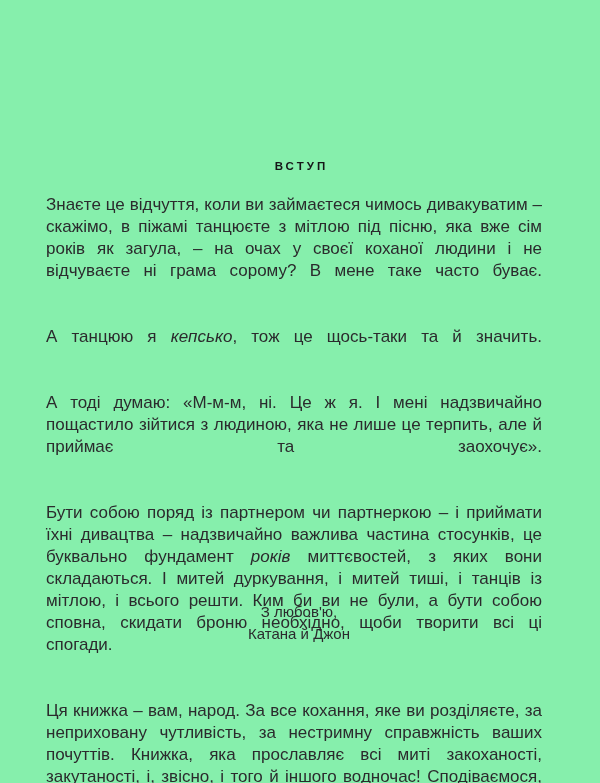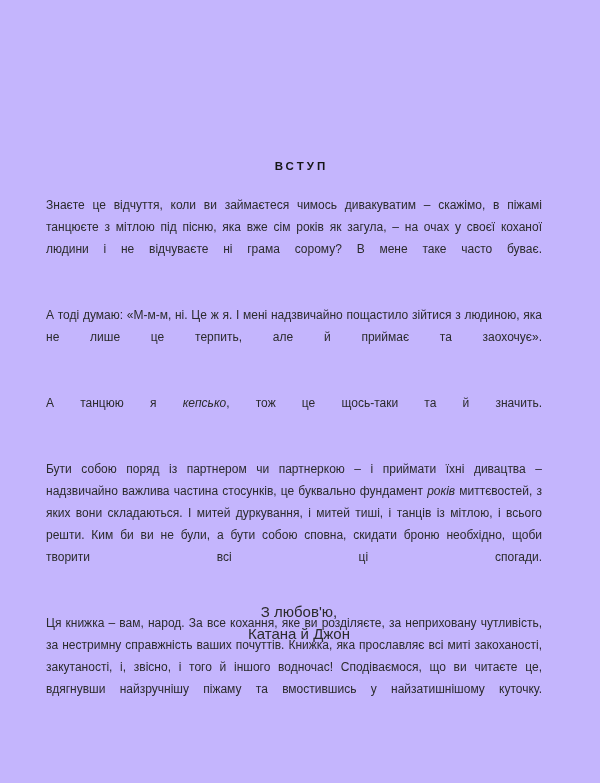--- a/index.html
+++ b/index.html
@@ -12,21 +12,21 @@
     height: 783px;
     font-family: "Liberation Sans", "DejaVu Sans", sans-serif;
     color: #2b2b2d;
     overflow: hidden;
     position: relative;
   }
 
   .page {
     width: 600px;
     height: 783px;
-    background: #c4b5fd;
+    background: #86efac;
     position: relative;
     box-sizing: border-box;
   }
 
   .chapter-heading {
     position: absolute;
     top: 160px;
     left: 0;
     width: 600px;
     text-align: center;
@@ -38,21 +38,21 @@
   }
 
   .body-block {
     position: absolute;
     top: 194px;
     left: 46px;
     width: 510px;
   }
 
   .para {
-    font-size: 12px;
+    font-size: 17px;
     line-height: 22px;
     text-align: justify;
     text-justify: inter-word;
     margin: 0 14px 22px 0;
     color: #2b2b2d;
     -webkit-hyphens: none;
     hyphens: none;
     word-spacing: 0.1px;
   }
 
@@ -88,22 +88,22 @@
 </style>
 </head>
 <body>
 
 <div class="page">
 
   <div class="chapter-heading">ВСТУП</div>
 
   <div class="body-block">
     <p class="para"><span>Знаєте це відчуття, коли ви займаєтеся чимось дивакуватим – скажімо, в піжамі танцюєте з мітлою під пісню, яка вже сім років як загула, – на очах у своєї коханої людини і не відчуваєте ні грама сорому? В мене таке часто буває.</span></p>
+    <p class="para"><span>А танцюю я </span><em>кепсько</em><span>, тож це щось-таки та й значить.</span></p>
     <p class="para"><span>А тоді думаю: «М-м-м, ні. Це ж я. І мені надзвичайно пощастило зійтися з людиною, яка не лише це терпить, але й приймає та заохочує».</span></p>
-    <p class="para"><span>А танцюю я </span><em>кепсько</em><span>, тож це щось-таки та й значить.</span></p>
     <p class="para"><span>Бути собою поряд із партнером чи партнеркою – і приймати їхні дивацтва – надзвичайно важлива частина стосунків, це буквально фундамент </span><em>років</em><span> миттєвостей, з яких вони складаються. І митей дуркування, і митей тиші, і танців із мітлою, і всього решти. Ким би ви не були, а бути собою сповна, скидати броню необхідно, щоби творити всі ці спогади.</span></p>
     <p class="para"><span>Ця книжка – вам, народ. За все кохання, яке ви розділяєте, за неприховану чутливість, за нестримну справжність ваших почуттів. Книжка, яка прославляє всі миті закоханості, закутаності, і, звісно, і того й іншого водночас! Сподіваємося, що ви читаєте це, вдягнувши найзручнішу піжаму та вмостившись у найзатишнішому куточку.</span></p>
   </div>
 
   <div class="signature">
     <span class="signature-line">З любов'ю,</span>
     <span class="signature-line">Катана й Джон</span>
   </div>
 
 </div>

